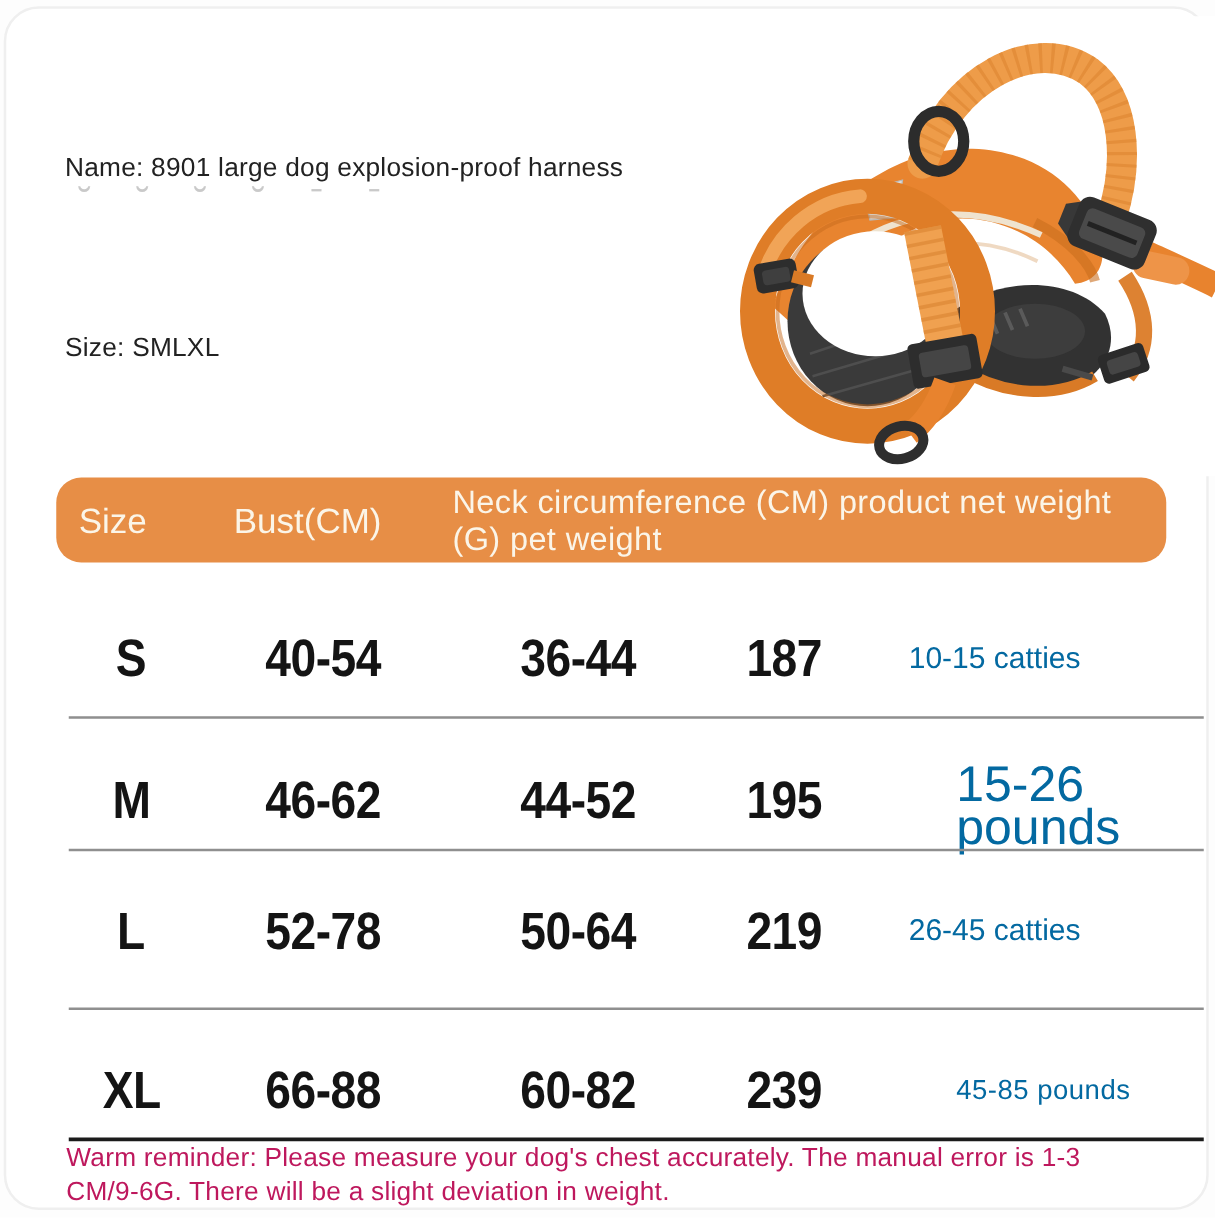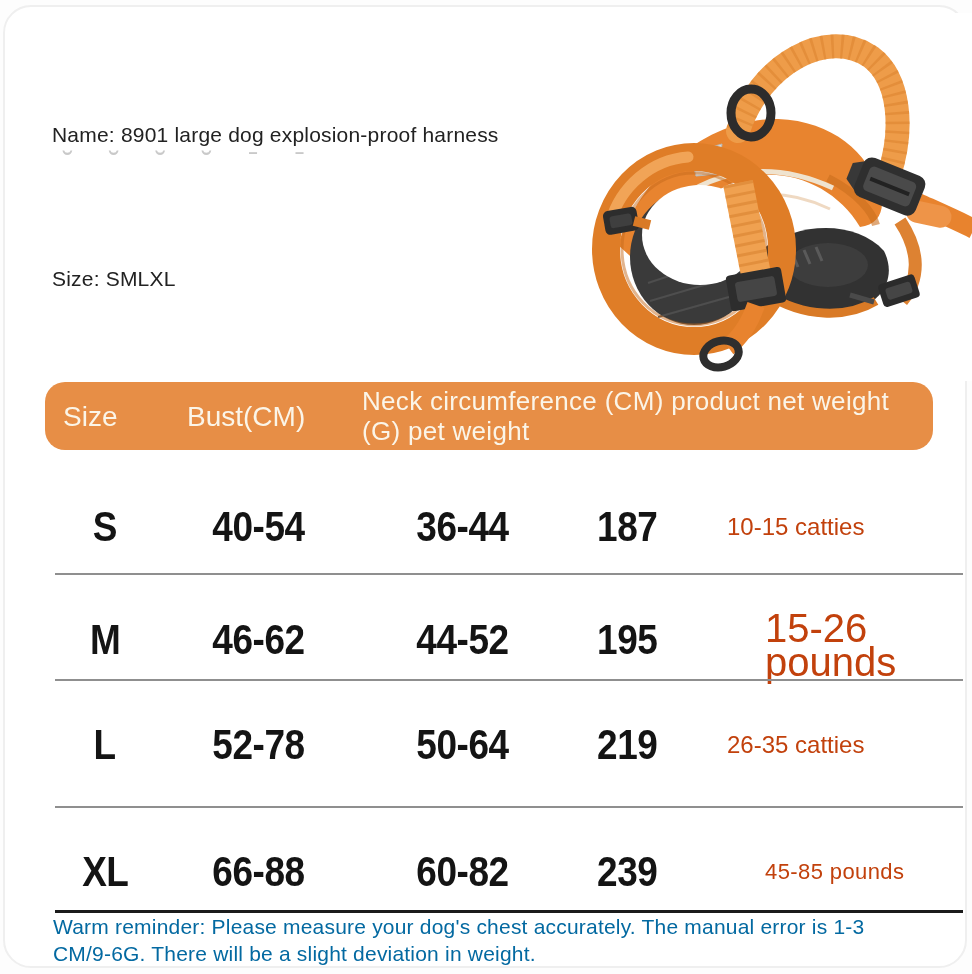--- a/index.html
+++ b/index.html
@@ -39,38 +39,38 @@
   .h-neck .l1{white-space:nowrap;display:block;}
   .h-neck .l2{display:block;}
   
   .trow{position:absolute;left:0;width:972px;height:70px;}
   .r0{top:485px;} .r1{top:598px;} .r2{top:703px;} .r3{top:830px;}
   .cell{position:absolute;top:0;height:70px;display:flex;align-items:center;justify-content:center;}
   .c1{left:40px;width:120px;}
   .c2{left:158px;width:190px;justify-content:center;}
   .c3{left:362px;width:190px;}
   .c4{left:527px;width:190px;}
-  .c5{left:722px;width:215px;justify-content:flex-start;text-align:left;color:#c2410c;}
+  .c5{left:722px;width:215px;justify-content:flex-start;text-align:left;color:#0369a1;}
   .val{
     font-weight:bold;font-size:42px;letter-spacing:-.5px;color:#141414;
     display:inline-block;transform:scaleX(.88);transform-origin:center;
     white-space:nowrap;
   }
   .r0 .c5{font-size:24px;}
   .r1 .c5{font-size:40px;line-height:34px;width:150px;padding-left:38px;align-items:flex-start;padding-top:6px;}
   .r2 .c5{font-size:24px;}
   .r3 .c5{font-size:22px;letter-spacing:.4px;padding-left:38px;}
   
   .div-line{position:absolute;left:50px;width:908px;height:2px;background:#8F8F8F;}
   .d1{top:566px;} .d2{top:672px;} .d3{top:799px;}
   .d4{top:903px;height:3px;background:#1B1B1B;}
   
   .warning{
     position:absolute;left:48px;top:906px;width:916px;
-    font-size:21px;line-height:27px;color:#0369a1;letter-spacing:.2px;
+    font-size:21px;line-height:27px;color:#be185d;letter-spacing:.2px;
   }
   .warning span{display:block;white-space:nowrap;}
 </style>
 </head>
 <body>
 
 <div class="card">
 
   <div class="info-line info-name">Name: 8901 large dog explosion-proof harness</div>
   <div class="artifacts">˘  ˘    ˘      ˘   ˉ  ˉ</div>
@@ -201,21 +201,21 @@
       </div>
     <div class="cell c2">
         <span class="val">52-78</span>
       </div>
     <div class="cell c3">
         <span class="val">50-64</span>
       </div>
     <div class="cell c4">
         <span class="val">219</span>
       </div>
-    <div class="cell c5">26-35 catties</div>
+    <div class="cell c5">26-45 catties</div>
   </div>
   <div class="div-line d3"></div>
 
   <div class="trow r3">
     <div class="cell c1">
         <span class="val">XL</span>
       </div>
     <div class="cell c2">
         <span class="val">66-88</span>
       </div>

